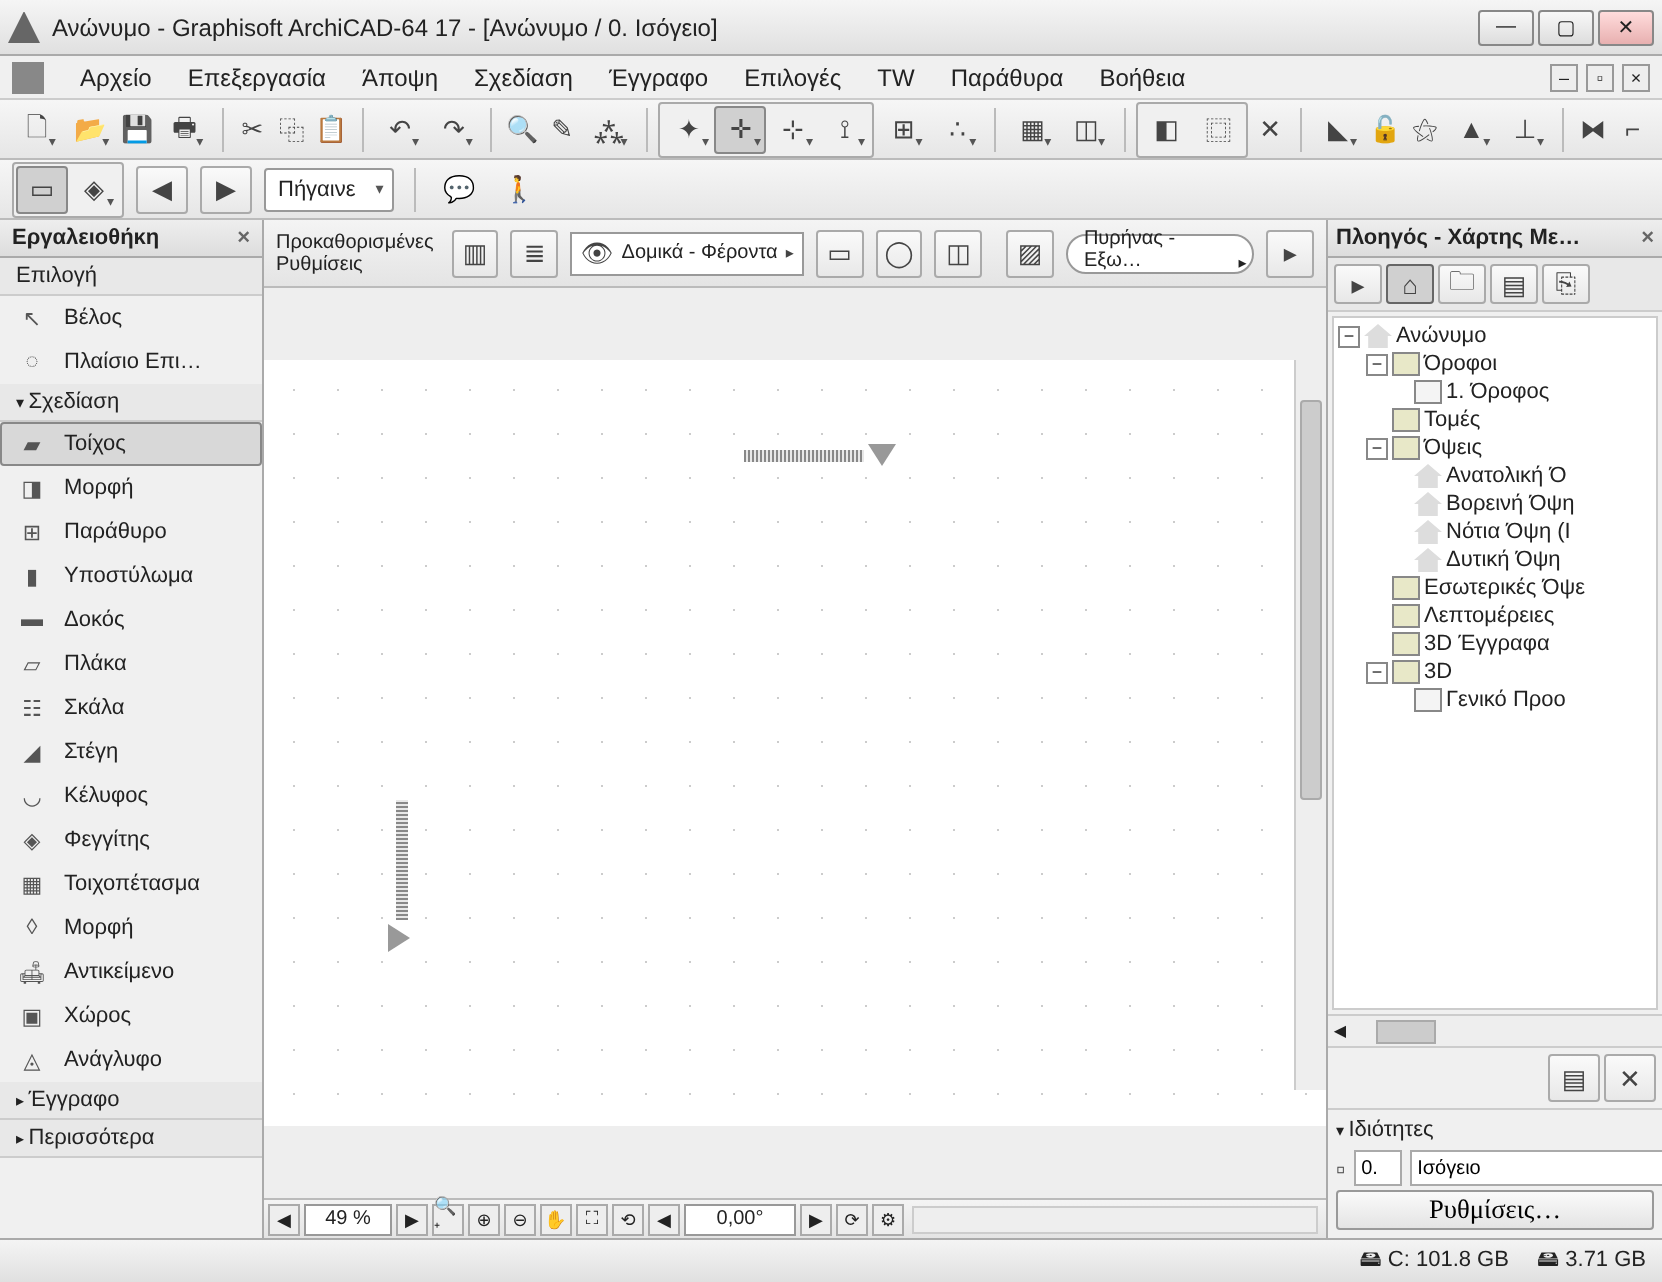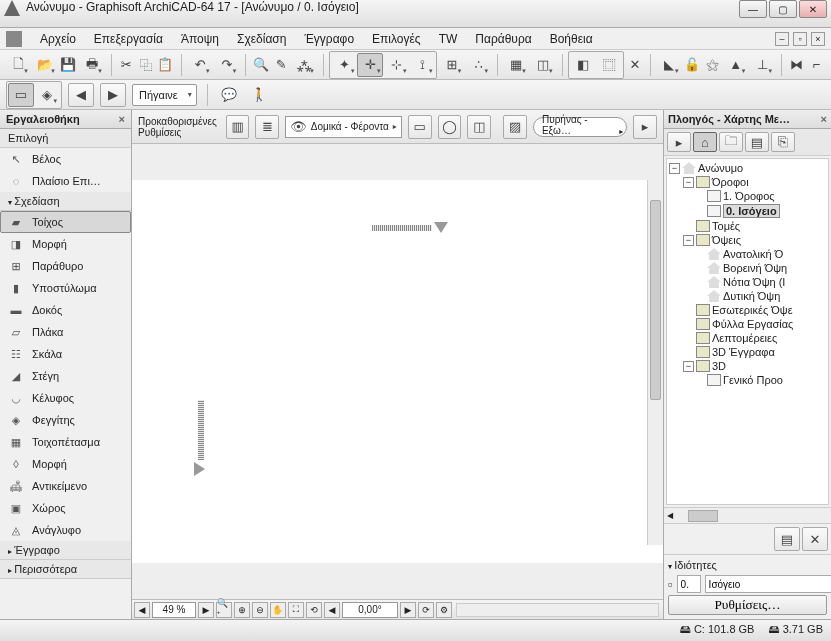--- a/index.html
+++ b/index.html
@@ -1,19 +1,19 @@
 <!DOCTYPE html>
 <html><head>
 <meta charset="utf-8">
 <style>
   * { box-sizing: border-box; margin: 0; padding: 0; }
   body { font-family: "Segoe UI", Tahoma, sans-serif; font-size: 11px; background: #ececec; width: 831px; height: 641px; overflow: hidden; color: #222; }
   
   
-  .titlebar { height: 28px; background: linear-gradient(#f5f5f5,#e0e0e0); border-bottom: 1px solid #aaa; display: flex; padding: 0 4px; }
+  .titlebar { height: 28px; background: linear-gradient(#f5f5f5,#e0e0e0); border-bottom: 1px solid #aaa; display: flex; align-items: center; padding: 0 4px; }
   .titlebar .appicon { width: 16px; height: 16px; background: #666; margin-right: 6px; display:inline-block; clip-path: polygon(50% 0,100% 100%,0 100%);}
   .titlebar .title { flex: 1; font-size: 12px; }
   .winbtns { display: flex; gap: 2px; }
   .winbtn { width: 28px; height: 18px; border: 1px solid #888; background: linear-gradient(#f8f8f8,#ddd); border-radius: 2px; display:flex;align-items:center;justify-content:center;font-size:10px;}
   .winbtn.close { background: linear-gradient(#ffdcdc,#e8b0b0); }
   
   
   .menubar { height: 22px; background: #f0f0f0; border-bottom: 1px solid #ccc; display: flex; align-items: center; padding: 0 6px; gap: 2px; }
   .menubar .micon { width: 16px; height: 16px; background: #888; margin-right: 8px; }
   .menuitem { padding: 2px 8px; cursor: default; font-size: 12px;}
@@ -445,25 +445,20 @@
           <span class="tind" style="width:12px"></span>
           <span class="texp">−</span>
           <span class="ticon folder"></span>
           <span class="tlabel">Όροφοι</span>
         </div>
       <div class="tnode">
           <span class="tind" style="width:36px"></span>
           <span class="ticon sheet"></span>
           <span class="tlabel">1. Όροφος</span>
         </div>
-      <div class="tnode sel">
-          <span class="tind" style="width:36px"></span>
-          <span class="ticon sheet"></span>
-          <span class="tlabel">0. Ισόγειο</span>
-        </div>
       <div class="tnode">
           <span class="tind" style="width:12px"></span>
           <span class="texp blank"></span>
           <span class="ticon folder"></span>
           <span class="tlabel">Τομές</span>
         </div>
       <div class="tnode">
           <span class="tind" style="width:12px"></span>
           <span class="texp">−</span>
           <span class="ticon folder"></span>
@@ -487,26 +482,20 @@
       <div class="tnode">
           <span class="tind" style="width:36px"></span>
           <span class="ticon home"></span>
           <span class="tlabel">Δυτική Όψη</span>
         </div>
       <div class="tnode">
           <span class="tind" style="width:12px"></span>
           <span class="texp blank"></span>
           <span class="ticon folder"></span>
           <span class="tlabel">Εσωτερικές Όψε</span>
-        </div>
-      <div class="tnode">
-          <span class="tind" style="width:12px"></span>
-          <span class="texp blank"></span>
-          <span class="ticon folder"></span>
-          <span class="tlabel">Φύλλα Εργασίας</span>
         </div>
       <div class="tnode">
           <span class="tind" style="width:12px"></span>
           <span class="texp blank"></span>
           <span class="ticon folder"></span>
           <span class="tlabel">Λεπτομέρειες</span>
         </div>
       <div class="tnode">
           <span class="tind" style="width:12px"></span>
           <span class="texp blank"></span>

